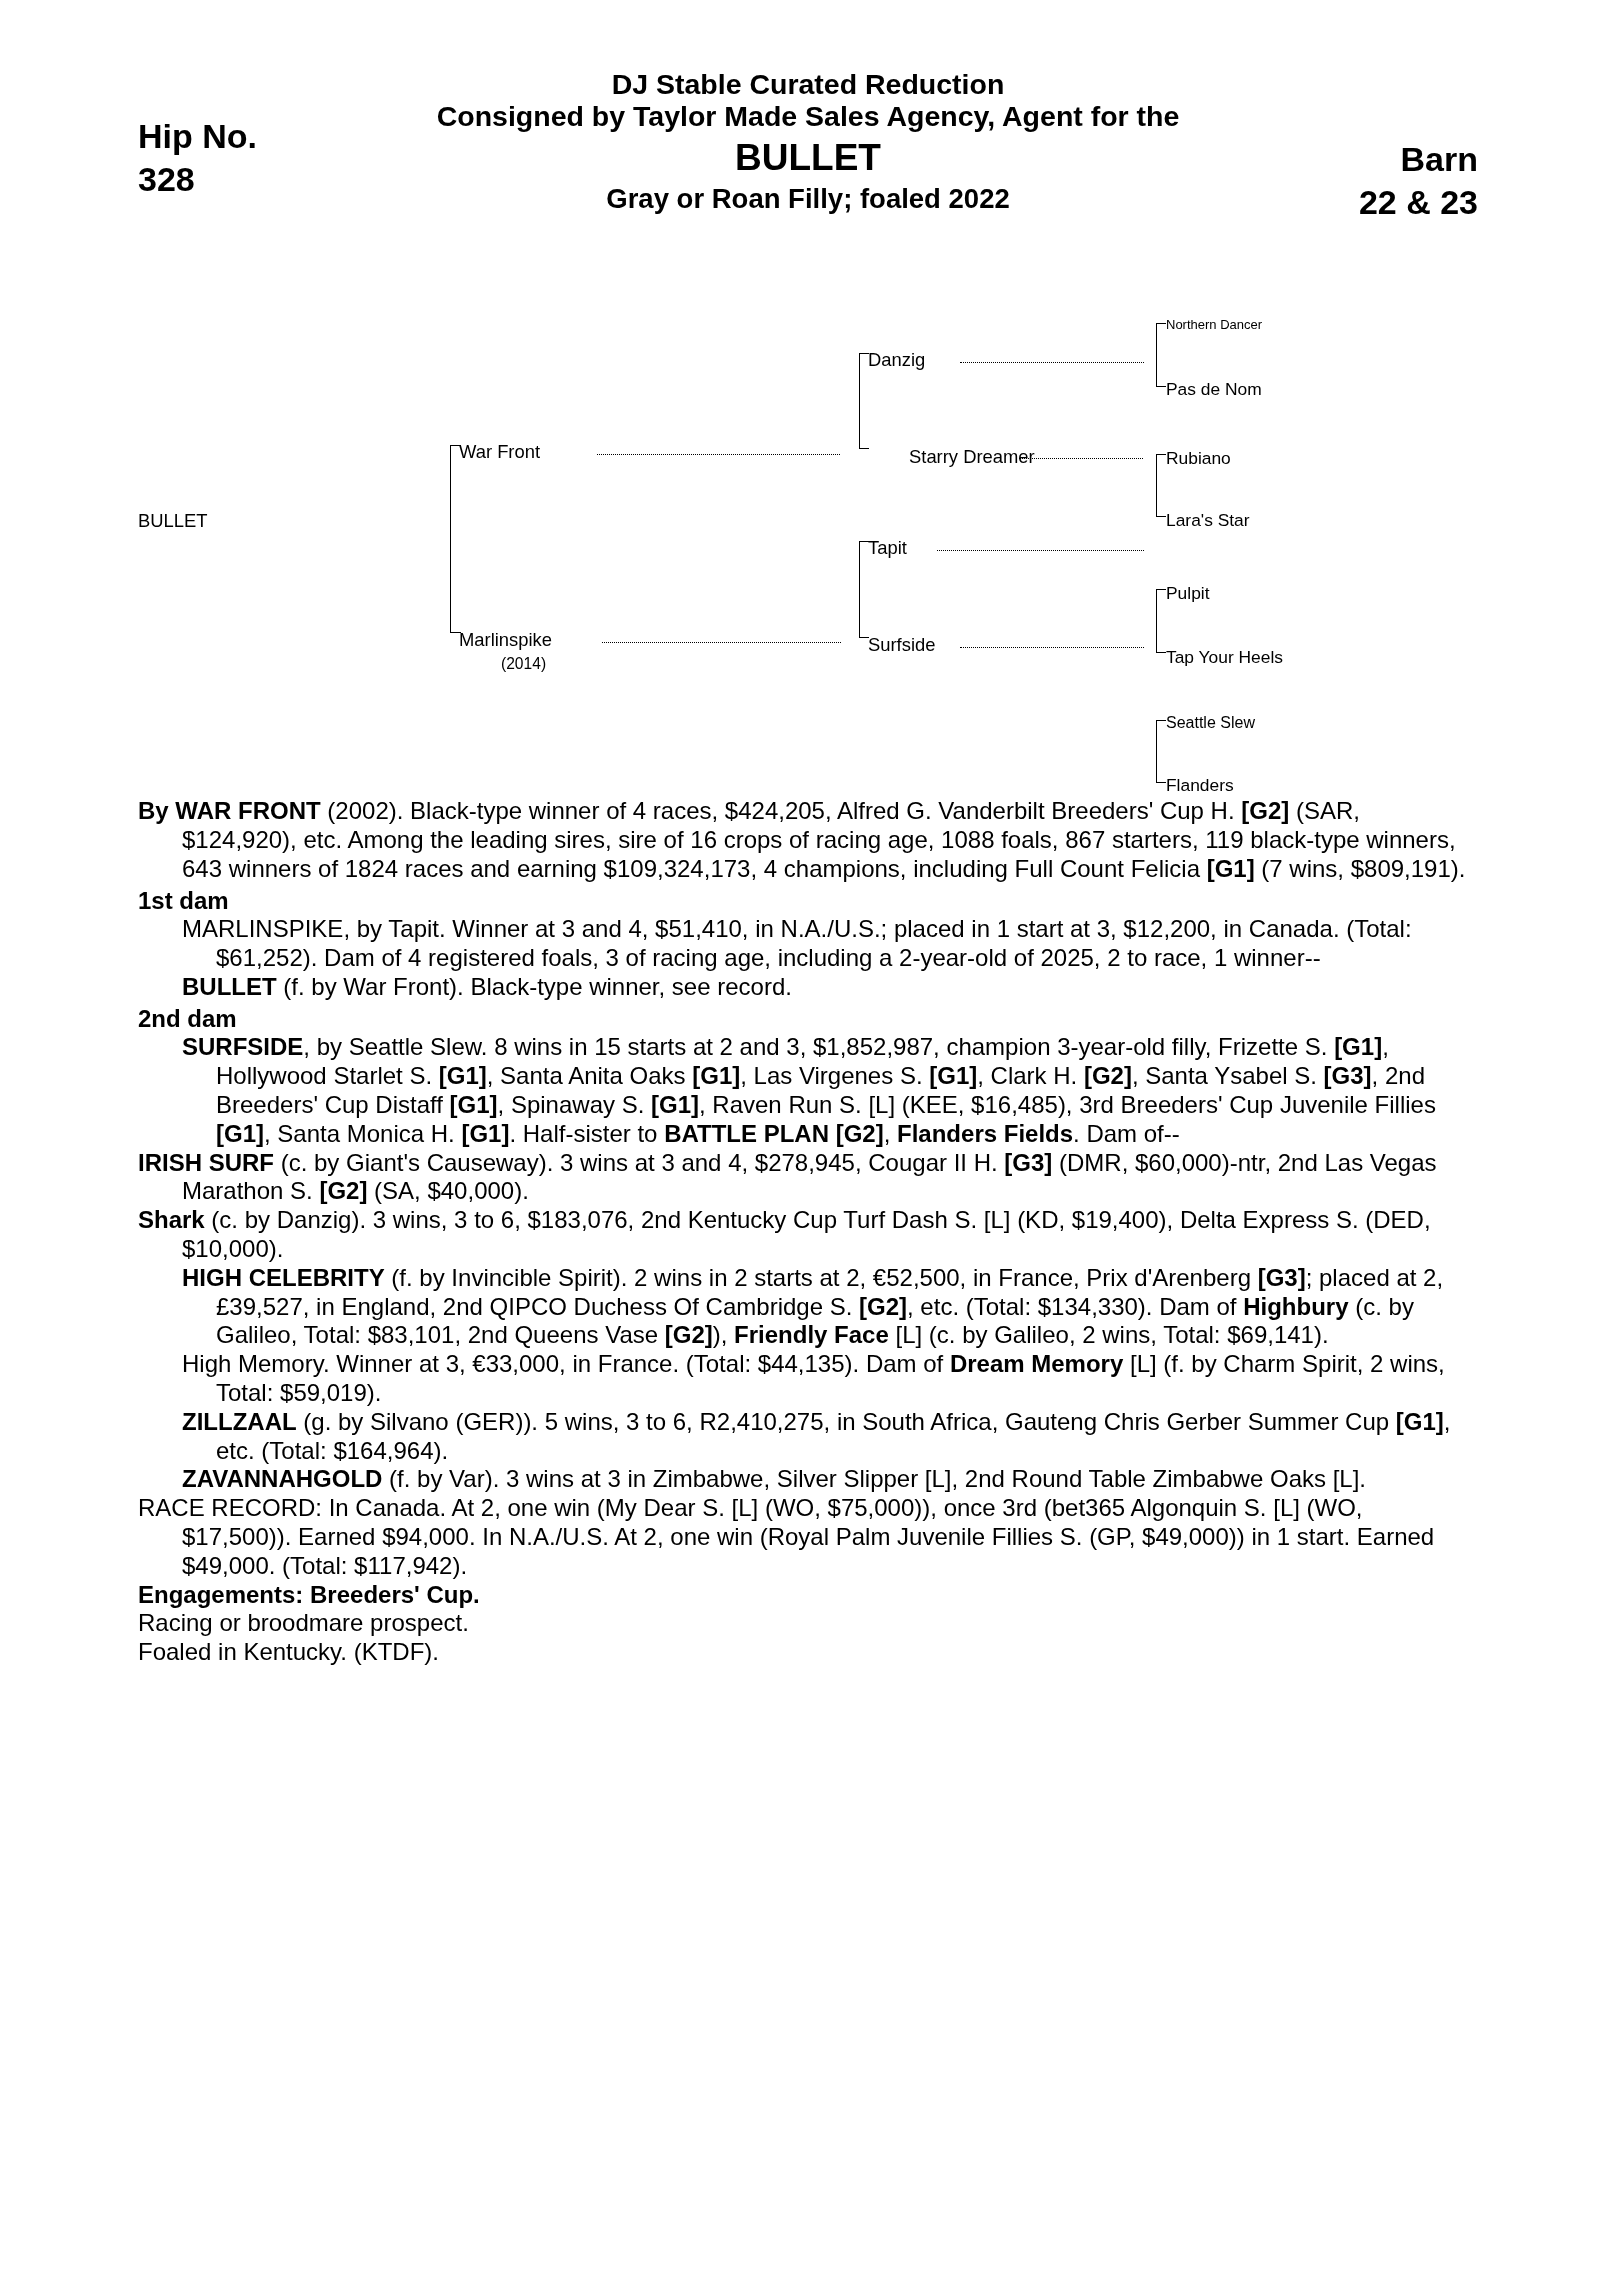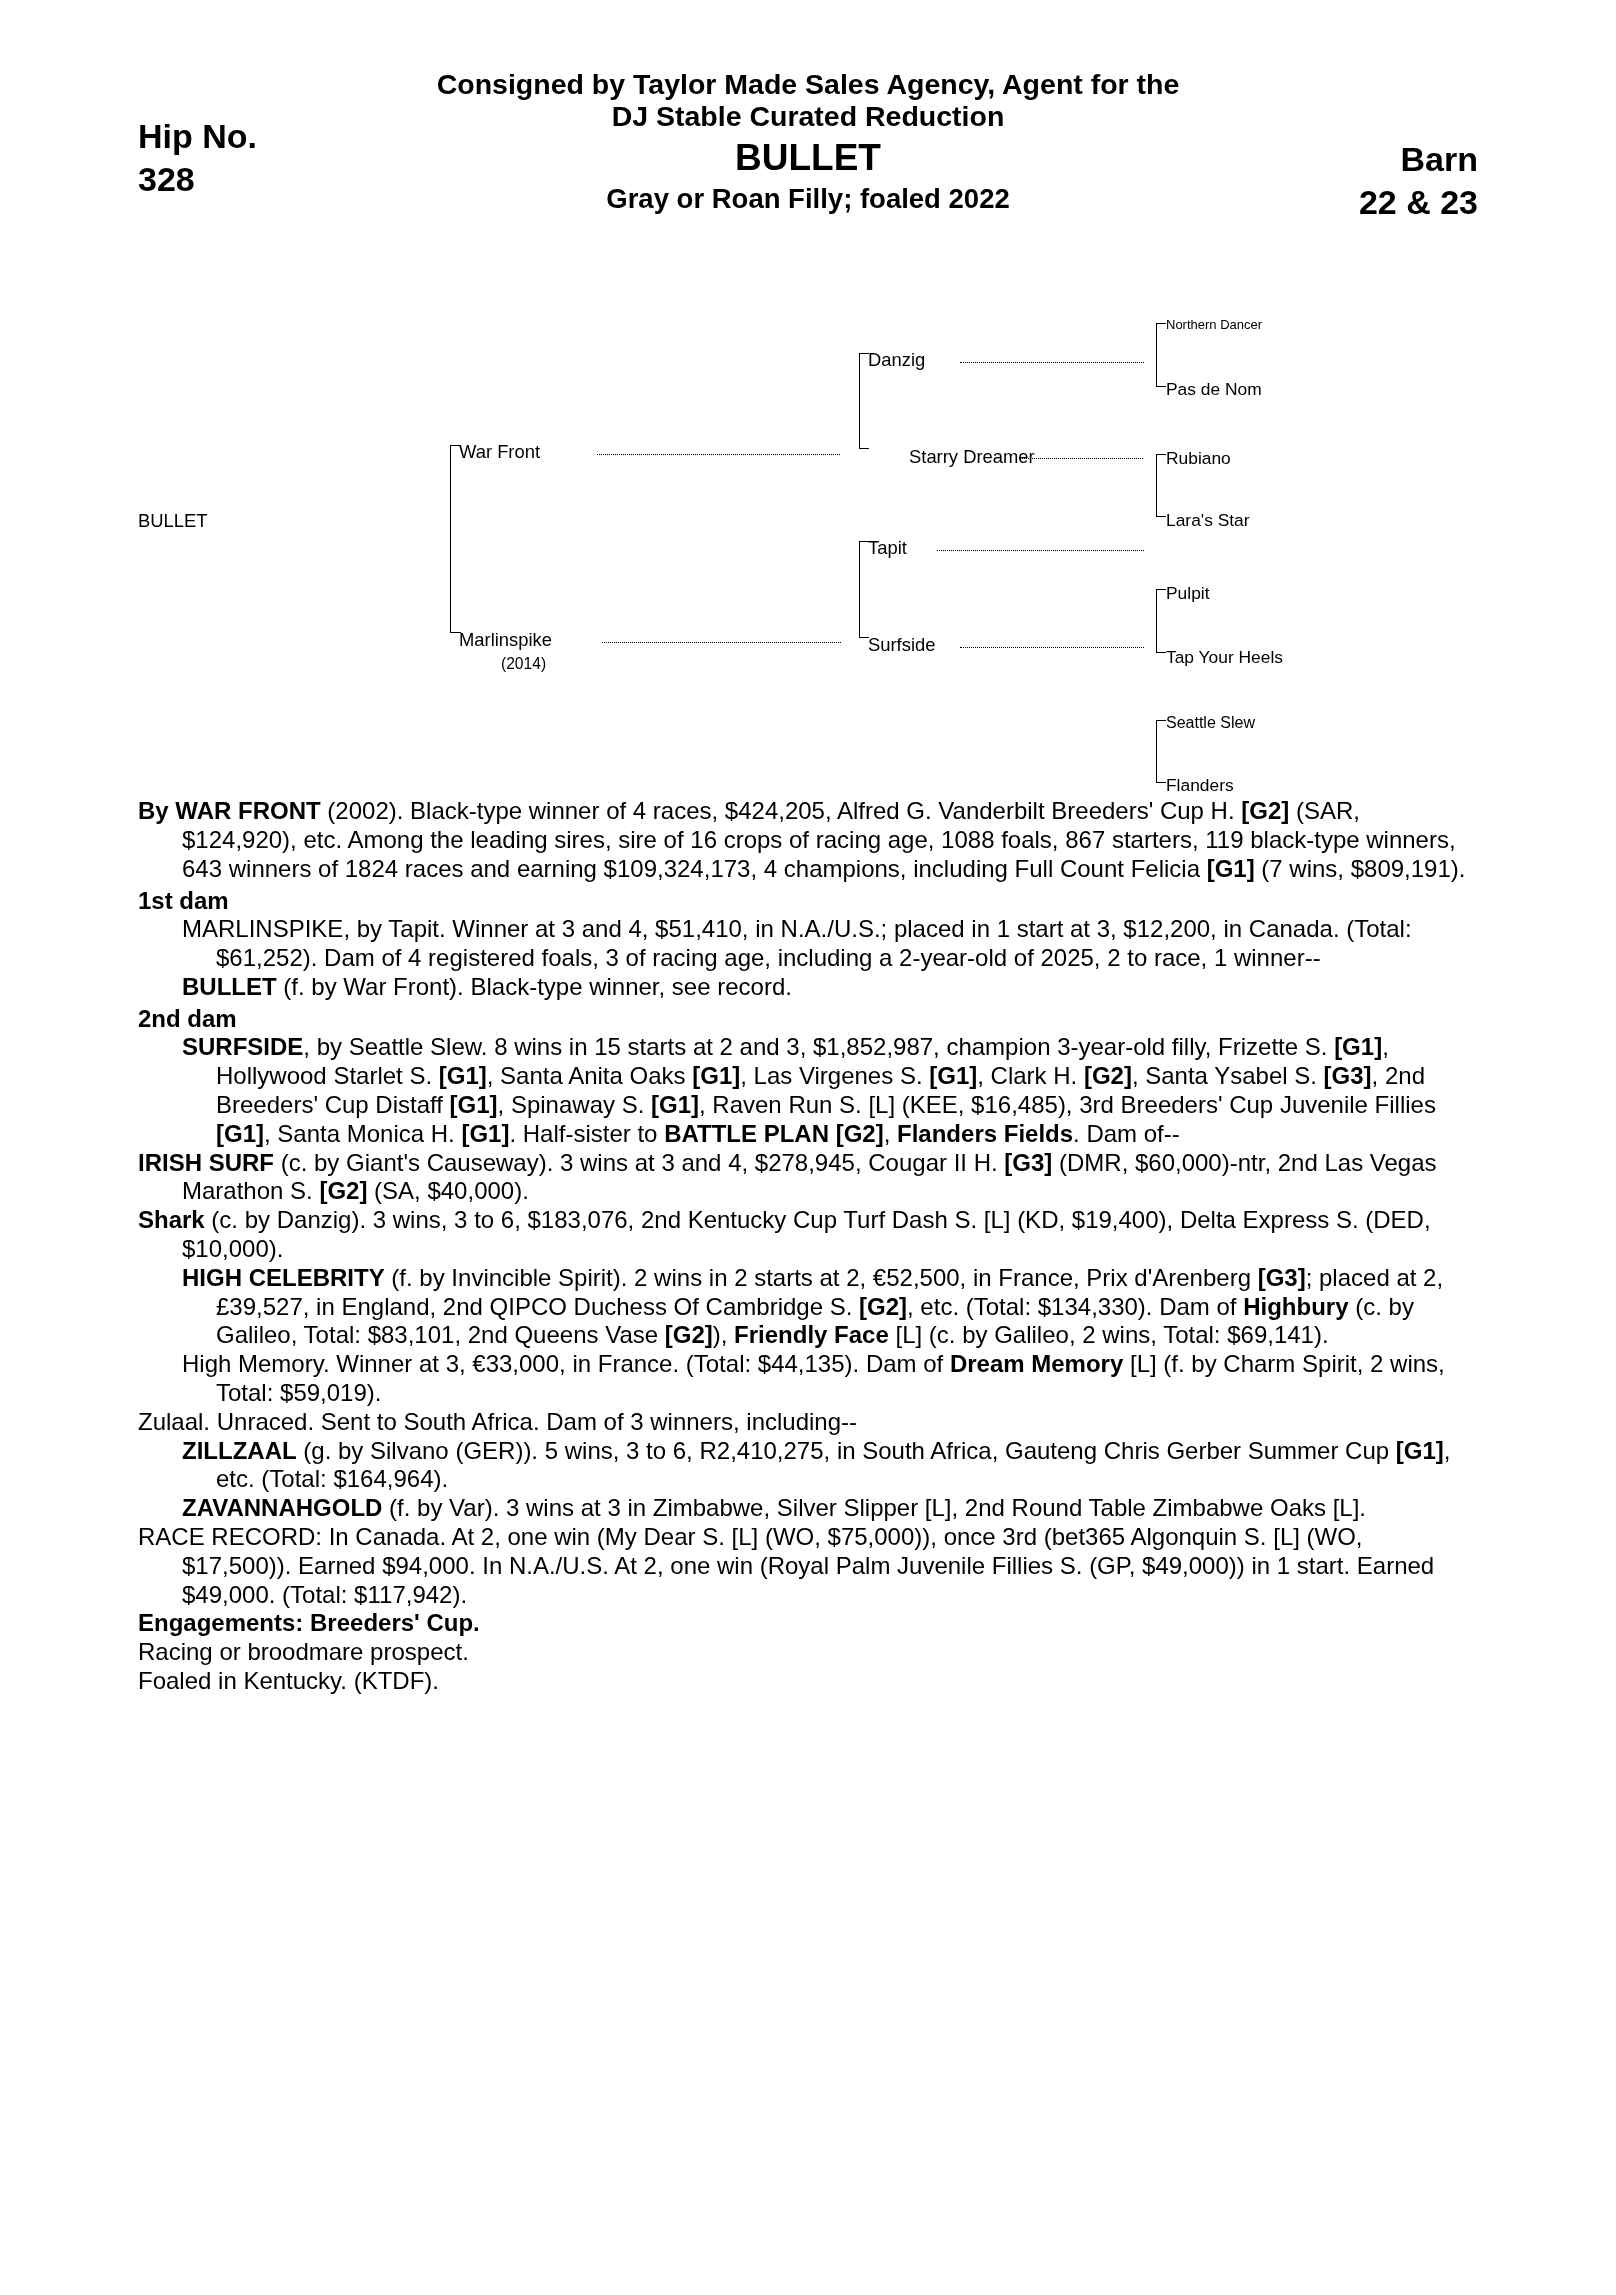--- a/index.html
+++ b/index.html
@@ -107,22 +107,22 @@
   }
   .para { margin-bottom: 0px; }
 </style>
 </head>
 <body>
 
 <div class="page">
 
   <div class="header">
     <div class="consign">
+      <div>DJ Stable Curated Reduction</div>
       <div>Consigned by Taylor Made Sales Agency, Agent for the</div>
-      <div>DJ Stable Curated Reduction</div>
     </div>
     <div class="hipno">
       <div>Hip No.</div>
       <div>328</div>
     </div>
     <div class="barn">
       <div>Barn</div>
       <div>22 &amp; 23</div>
     </div>
     <div class="horsename">BULLET</div>
@@ -215,21 +215,20 @@
       <span class="b">Shark</span><span> (c. by Danzig). 3 wins, 3 to 6, $183,076, 2nd Kentucky Cup Turf Dash S. [L] (KD, $19,400), Delta Express S. (DED, $10,000).</span>
     </div>
 
     <div class="hang2 para">
       <span class="b">HIGH CELEBRITY</span><span> (f. by Invincible Spirit). 2 wins in 2 starts at 2, €52,500, in France, Prix d'Arenberg </span><span class="b">[G3]</span><span>; placed at 2, £39,527, in England, 2nd QIPCO Duchess Of Cambridge S. </span><span class="b">[G2]</span><span>, etc. (Total: $134,330). Dam of </span><span class="b">Highbury</span><span> (c. by Galileo, Total: $83,101, 2nd Queens Vase </span><span class="b">[G2]</span><span>), </span><span class="b">Friendly Face</span><span> [L] (c. by Galileo, 2 wins, Total: $69,141).</span>
     </div>
     <div class="hang2 para">
       <span>High Memory. Winner at 3, €33,000, in France. (Total: $44,135). Dam of </span><span class="b">Dream Memory</span><span> [L] (f. by Charm Spirit, 2 wins, Total: $59,019).</span>
     </div>
 
-    <div class="hang1 para">Zulaal. Unraced. Sent to South Africa. Dam of 3 winners, including--</div>
     <div class="hang2 para">
       <span class="b">ZILLZAAL</span><span> (g. by Silvano (GER)). 5 wins, 3 to 6, R2,410,275, in South Africa, Gauteng Chris Gerber Summer Cup </span><span class="b">[G1]</span><span>, etc. (Total: $164,964).</span>
     </div>
     <div class="hang2 para">
       <span class="b">ZAVANNAHGOLD</span><span> (f. by Var). 3 wins at 3 in Zimbabwe, Silver Slipper [L], 2nd Round Table Zimbabwe Oaks [L].</span>
     </div>
 
     <div class="hang1 para">RACE RECORD: In Canada. At 2, one win (My Dear S. [L] (WO, $75,000)), once 3rd (bet365 Algonquin S. [L] (WO, $17,500)). Earned $94,000. In N.A./U.S. At 2, one win (Royal Palm Juvenile Fillies S. (GP, $49,000)) in 1 start. Earned $49,000. (Total: $117,942).</div>
 
     <div class="b">Engagements: Breeders' Cup.</div>

